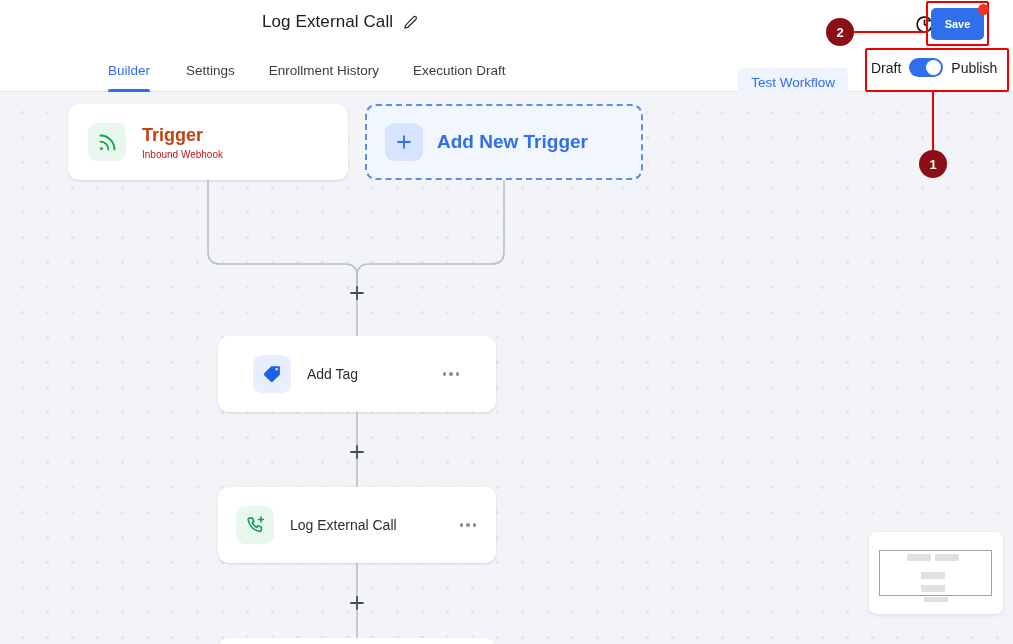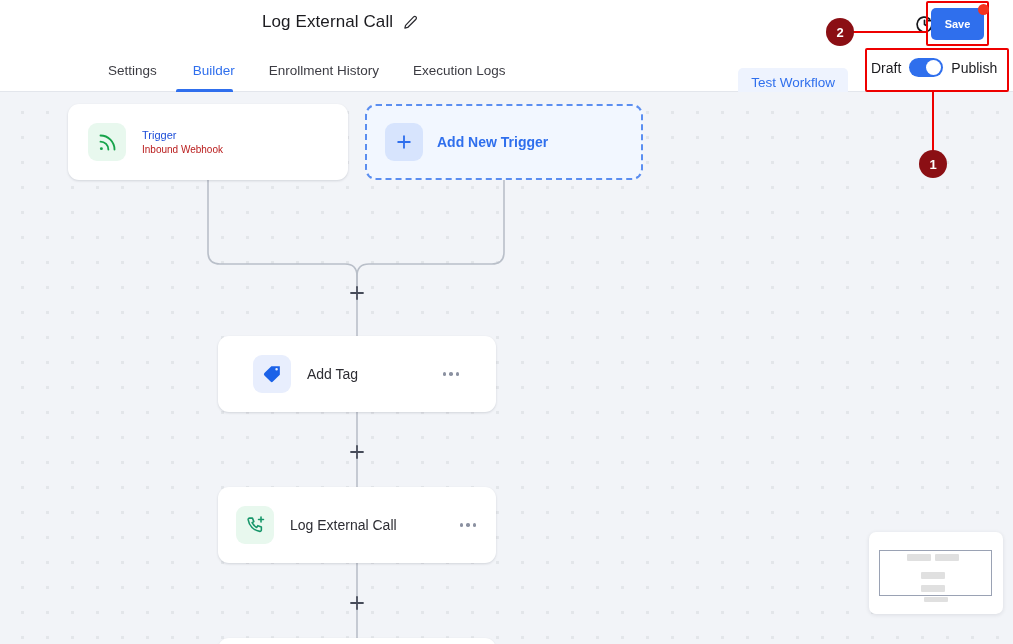--- a/index.html
+++ b/index.html
@@ -292,21 +292,21 @@
     display: flex;
     align-items: center;
     justify-content: center;
   }
   .node-icon.green { background: #e8f8ee; color: #16a34a; }
   .node-icon.green-dark { background: #e8f8ee; color: #17966a; }
   .node-icon.blue { background: #e8eefd; color: #1b62e8; }
   .node-icon svg { display: block; }
 
   .node-text { display: flex; flex-direction: column; gap: 3px; min-width: 0; }
-  .node-kind { font-size: 11px; color: #1d4ed8; }
+  .node-kind { font-size: 18px; color: #c2410c; font-weight: bold; }
   .node-sub  { font-size: 10px; color: #b91c1c; }
   .node-title { font-size: 14px; color: #2d2d33; }
 
   .node-menu {
     margin-left: auto;
     display: flex;
     gap: 3px;
     padding: 6px 2px;
     cursor: pointer;
   }
@@ -336,21 +336,21 @@
     width: 38px; height: 38px;
     border-radius: 9px;
     background: #d7e4fd;
     color: #2f6fed;
     display: flex;
     align-items: center;
     justify-content: center;
   }
   .plus-tile svg { display: block; }
   .add-trigger-label {
-    font-size: 14px;
+    font-size: 19px;
     font-weight: 700;
     color: #2f6fed;
     white-space: nowrap;
   }
 
   
   .wires {
     position: absolute;
     left: 0; top: 0;
     width: 1013px; height: 552px;
@@ -419,31 +419,31 @@
       </svg>
     </div>
   </div>
 
   <button class="save-btn">Save</button>
   <div class="save-dot"></div>
   <div class="save-highlight"></div>
 
   <div class="tabbar">
     <div class="tabs">
+      <div class="tab active">
+        <span>Builder</span>
+      </div>
       <div class="tab">
         <span>Settings</span>
       </div>
-      <div class="tab active">
-        <span>Builder</span>
-      </div>
       <div class="tab">
         <span>Enrollment History</span>
       </div>
       <div class="tab">
-        <span>Execution Logs</span>
+        <span>Execution Draft</span>
       </div>
     </div>
 
     <button class="test-btn">Test Workflow</button>
   </div>
 
   <div class="toggle-group">
     <span class="toggle-label">Draft</span>
     <div class="switch">
       <div class="knob"></div>

